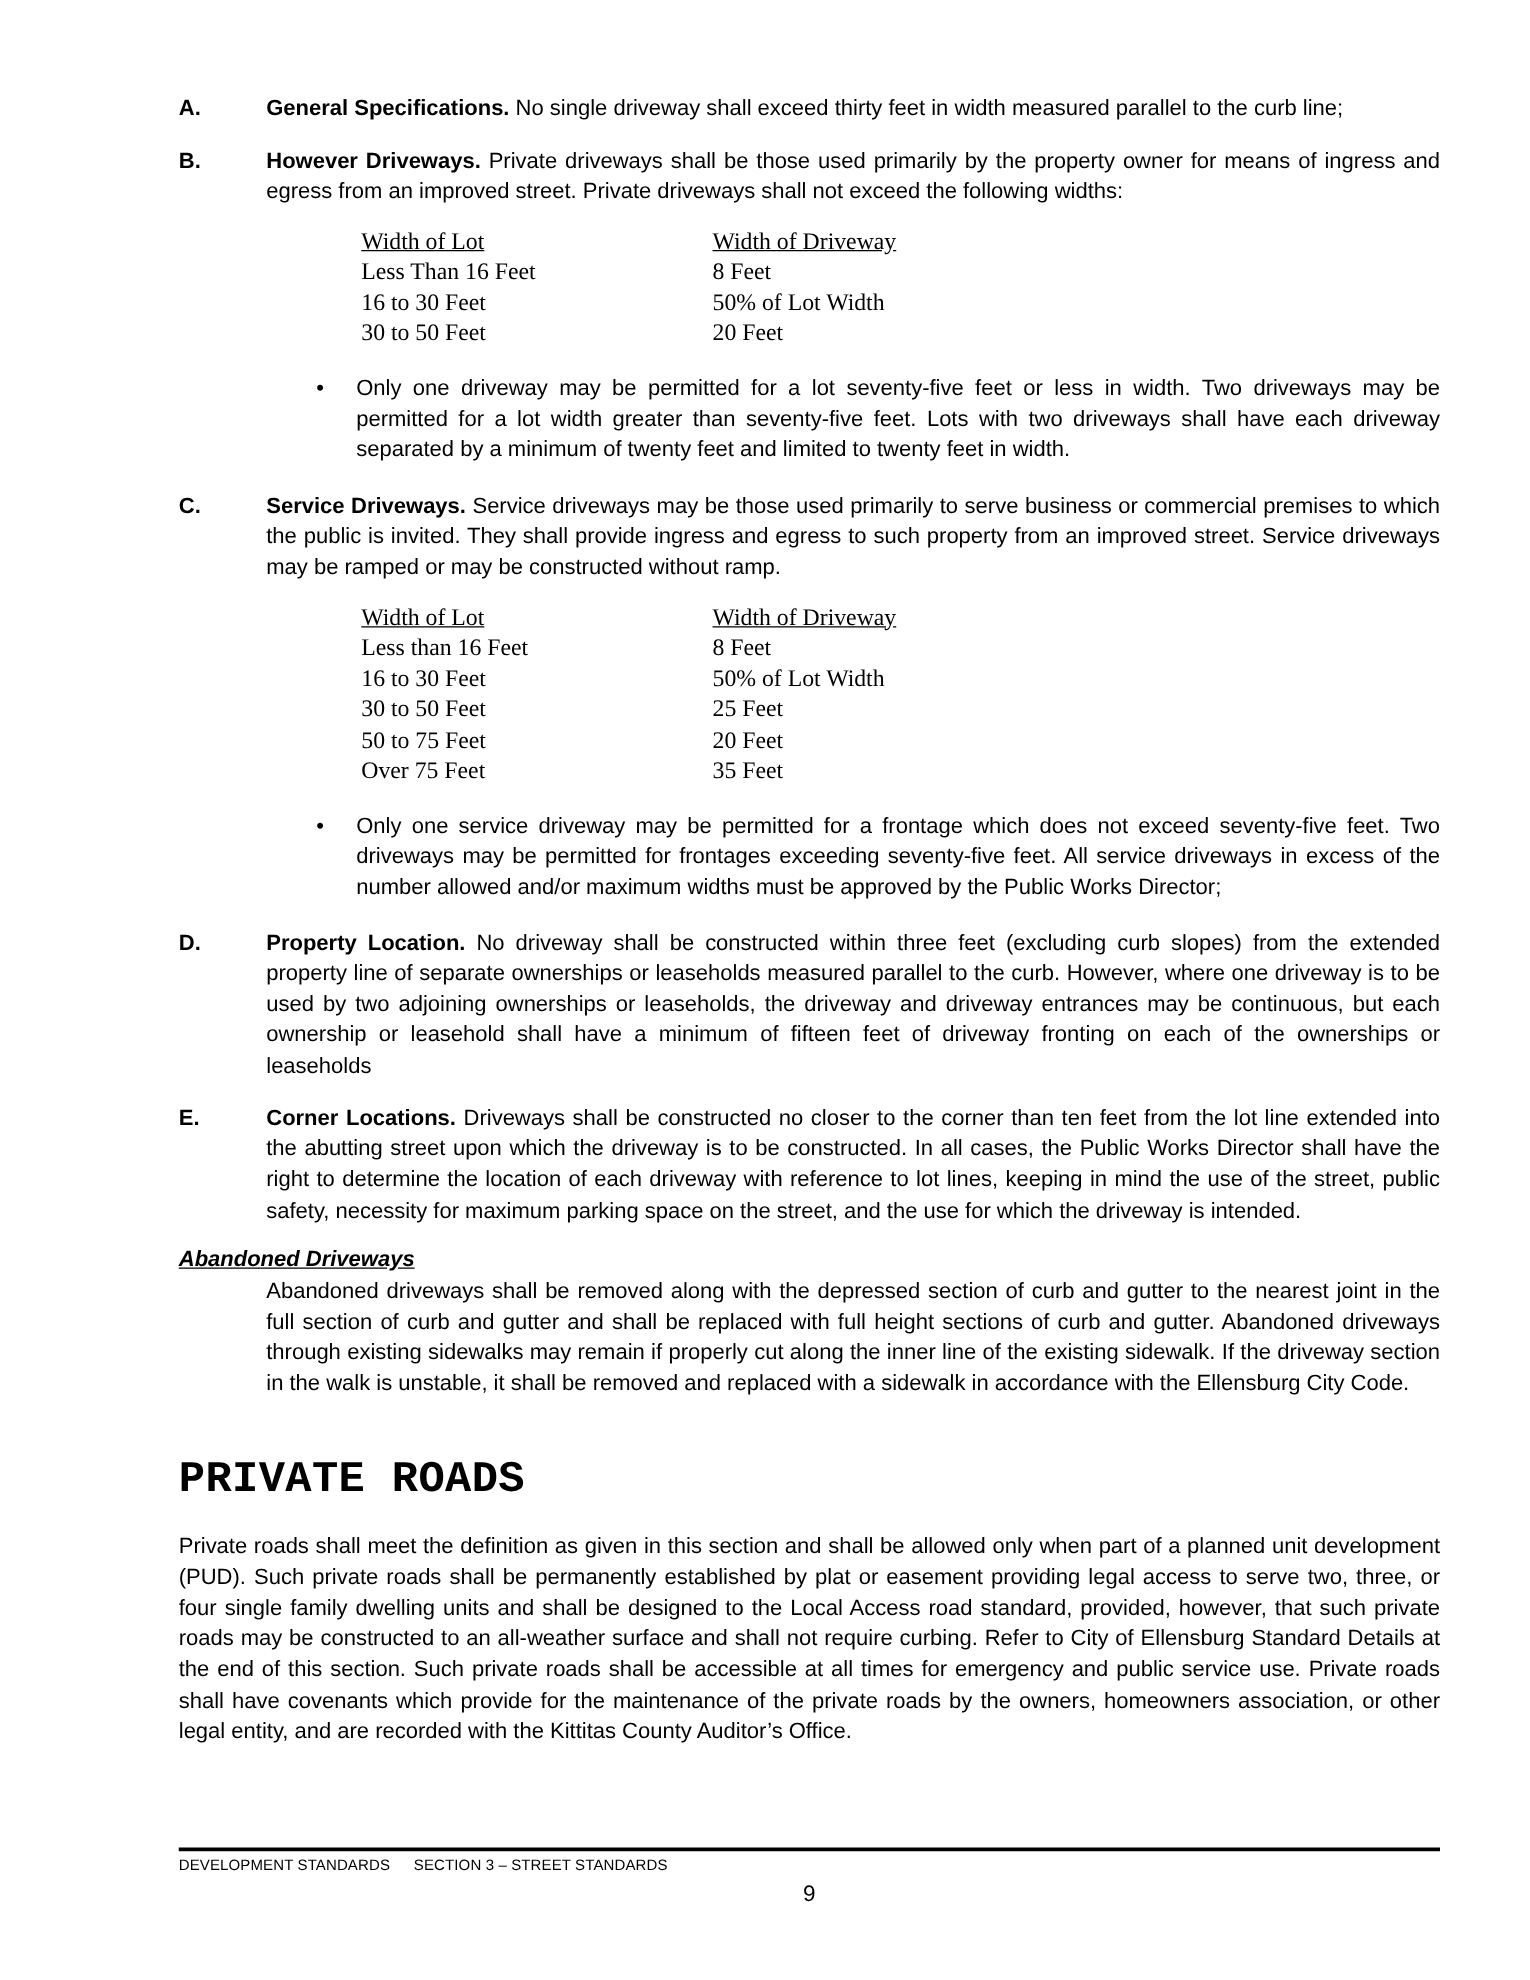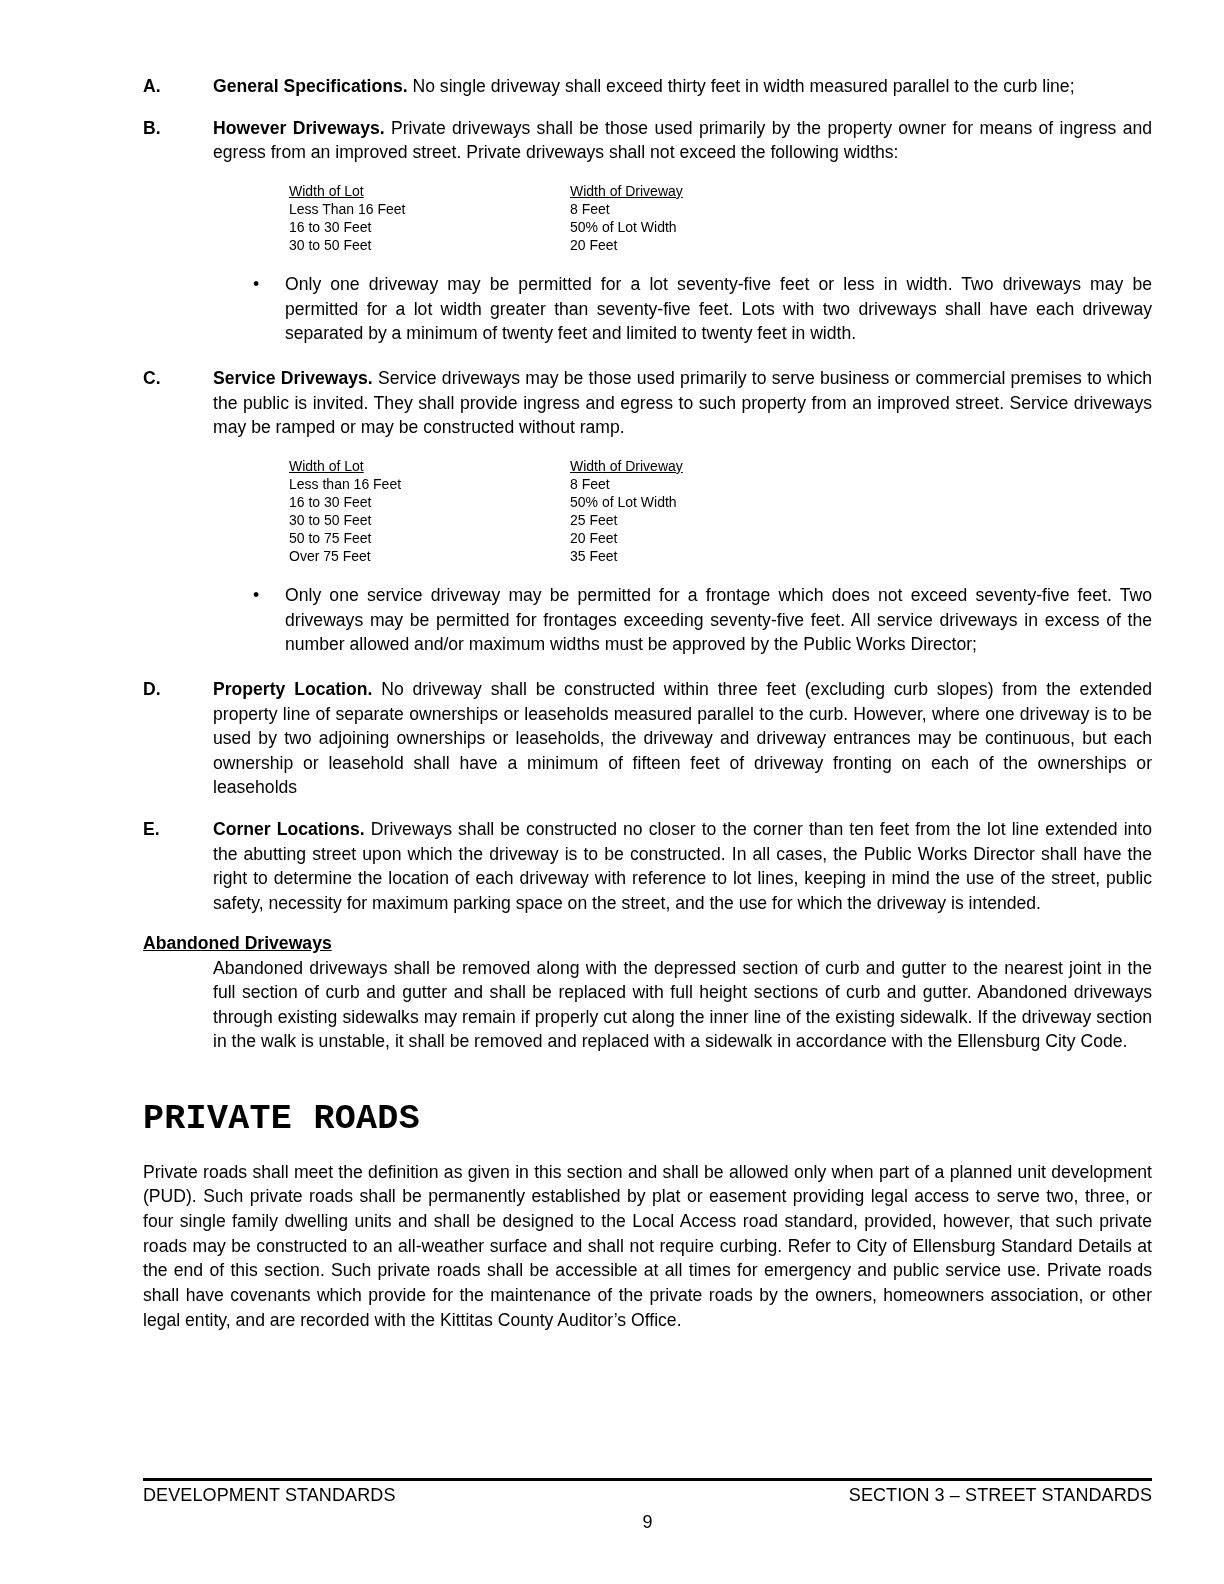--- a/index.html
+++ b/index.html
@@ -47,23 +47,24 @@
   .clause .run-title {
     font-weight: bold;
   }
   .clause .body-text { }
 
   
   .width-table {
     margin-left: 146px;       
     margin-top: 4px;
     margin-bottom: 6px;
-    font-size: 14px;
+    font-size: 19px;
     line-height: 1.29;
     border-collapse: collapse;
+    font-family: Liberation Serif, serif;
   }
   .width-table td {
     padding: 0;
     vertical-align: top;
     white-space: nowrap;
   }
   .width-table td.col-a { width: 281px; }
   .width-table thead td {
     text-decoration: underline;
   }
@@ -86,20 +87,21 @@
     top: 0;
     line-height: 1.40;
   }
 
   
   .sub-head {
     font-size: 17.6px;
     font-weight: bold;
     text-decoration: underline;
     margin: 14px 0 2px 0;
+    font-style: italic;
   }
   .indent-para {
     padding-left: 70px;
     font-size: 17.6px;
     line-height: 1.40;
     text-align: justify;
     text-justify: inter-word;
     margin-bottom: 10px;
   }
 
@@ -130,23 +132,23 @@
     width: 1009px;
   }
   .footer-rule {
     border: none;
     border-top: 3px solid #000;
     margin: 0 0 4px 0;
     height: 0;
   }
   .footer-row {
     display: flex;
-    justify-content: space-between;
+    justify-content: flex-start;
     align-items: baseline;
-    font-size: 18px;
+    font-size: 12px;
     letter-spacing: 0.1px;
     gap: 19px;
   }
   .footer-page {
     text-align: center;
     font-size: 18px;
     margin-top: 6px;
   }
 </style>
 </head>

